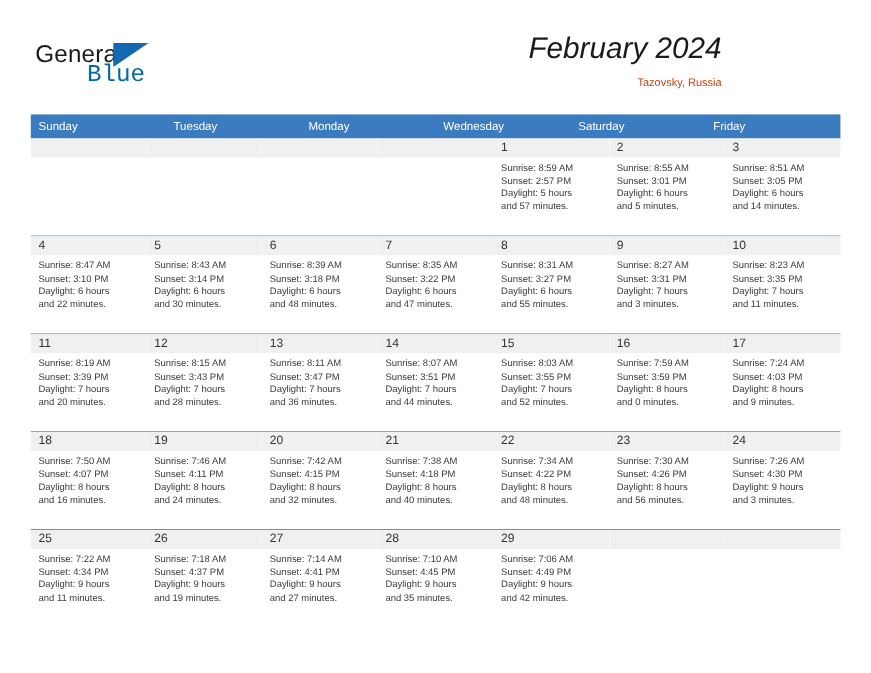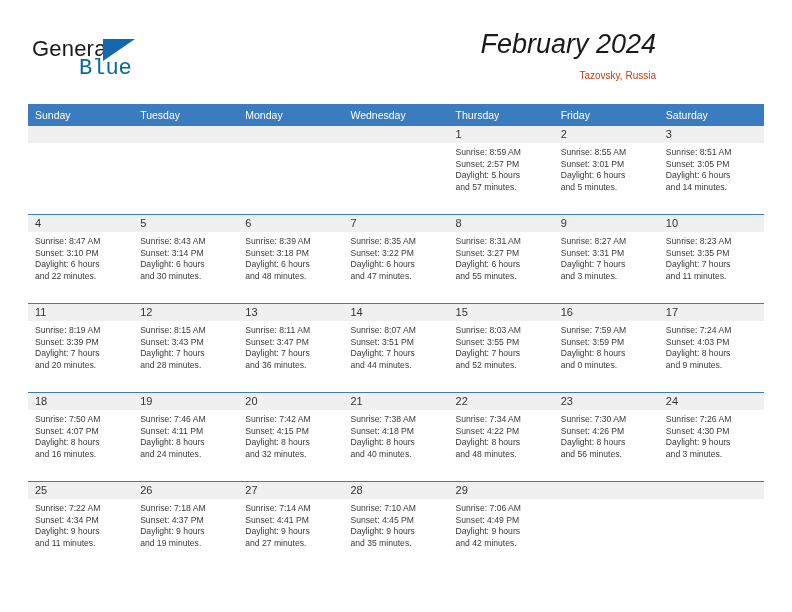--- a/index.html
+++ b/index.html
@@ -158,23 +158,22 @@
       <div class="cal-subtitle">Tazovsky, Russia</div>
     </div>
   </div>
 
   <div class="calendar">
     <div class="weekdays">
       <div class="weekday">Sunday</div>
       <div class="weekday">Tuesday</div>
       <div class="weekday">Monday</div>
       <div class="weekday">Wednesday</div>
-      <div class="weekday">Thursday</div>
+      <div class="weekday">Saturday</div>
       <div class="weekday">Friday</div>
-      <div class="weekday">Saturday</div>
     </div>
     <div id="weeks-container">
         <div class="week">
           <div class="day empty">
             <span class="daynum"></span>
             <div class="day-info"></div>
           </div>
           <div class="day empty">
             <span class="daynum"></span>
             <div class="day-info"></div>

